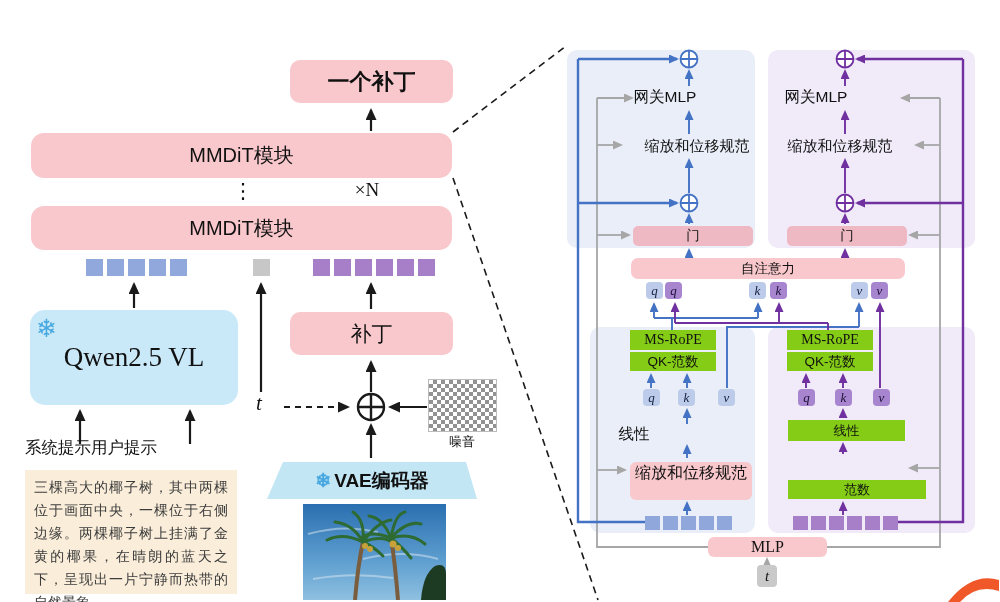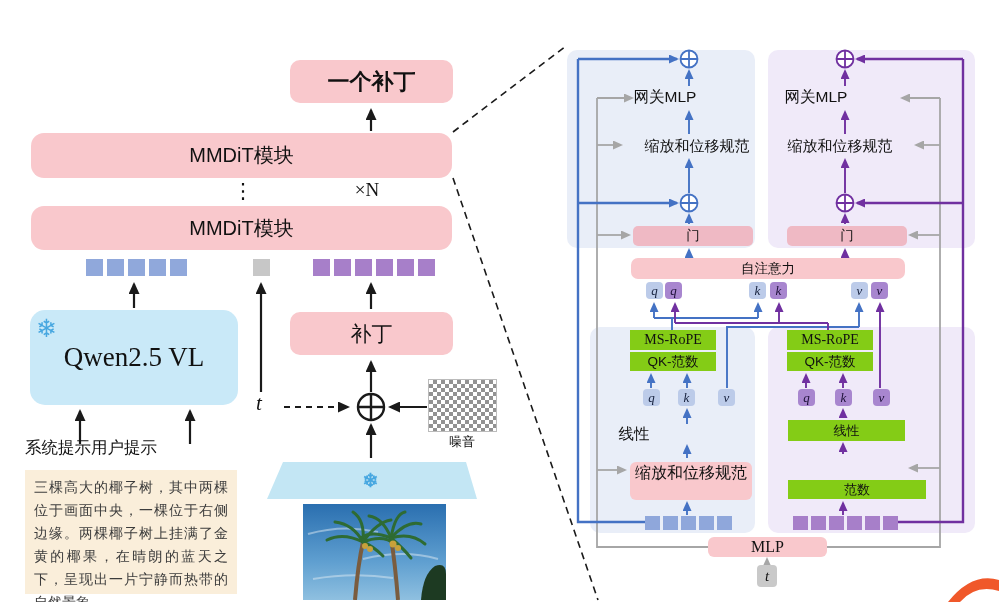--- a/index.html
+++ b/index.html
@@ -198,20 +198,21 @@
   <div class="abs noise lvl6" style="left:428px;top:379px;width:69px;height:53px;"></div>
   <div class="abs ctr lvl6" style="left:435px;top:433px;width:54px;height:18px;font-size:13px;">噪音</div>
 
   <div class="abs lvl6" style="left:25px;top:437px;width:190px;height:20px;font-size:16.5px;"><span>系统提示</span><span>用户提示</span></div>
 
   <div class="abs promptbox lvl6" style="left:25px;top:470px;width:212px;height:124px;padding:6px 9px;font-size:14px;line-height:23px;">三棵高大的椰子树，其中两棵位于画面中央，一棵位于右侧边缘。两棵椰子树上挂满了金黄的椰果，在晴朗的蓝天之下，呈现出一片宁静而热带的自然景象。</div>
 
   <div class="abs trap lvl6" style="left:267px;top:462px;width:210px;height:37px;">
     <div class="ctr" style="width:100%;height:100%;font-size:19px;font-weight:bold;">
         <span class="snow" style="font-size:19px;margin-right:3px;">❄</span>
+        <span>VAE编码器</span>
       </div>
   </div>
 
   <div class="abs lvl6" style="left:303px;top:504px;width:143px;height:96px;">
     <svg width="143" height="96" viewBox="0 0 143 96">
       <defs>
           <linearGradient id="sky" x1="0" y1="0" x2="0" y2="1">
         <stop offset="0" stop-color="#2a6fb0"></stop>
             <stop offset="0.6" stop-color="#5f9fd0"></stop>
             <stop offset="1" stop-color="#8fc0e0"></stop>

